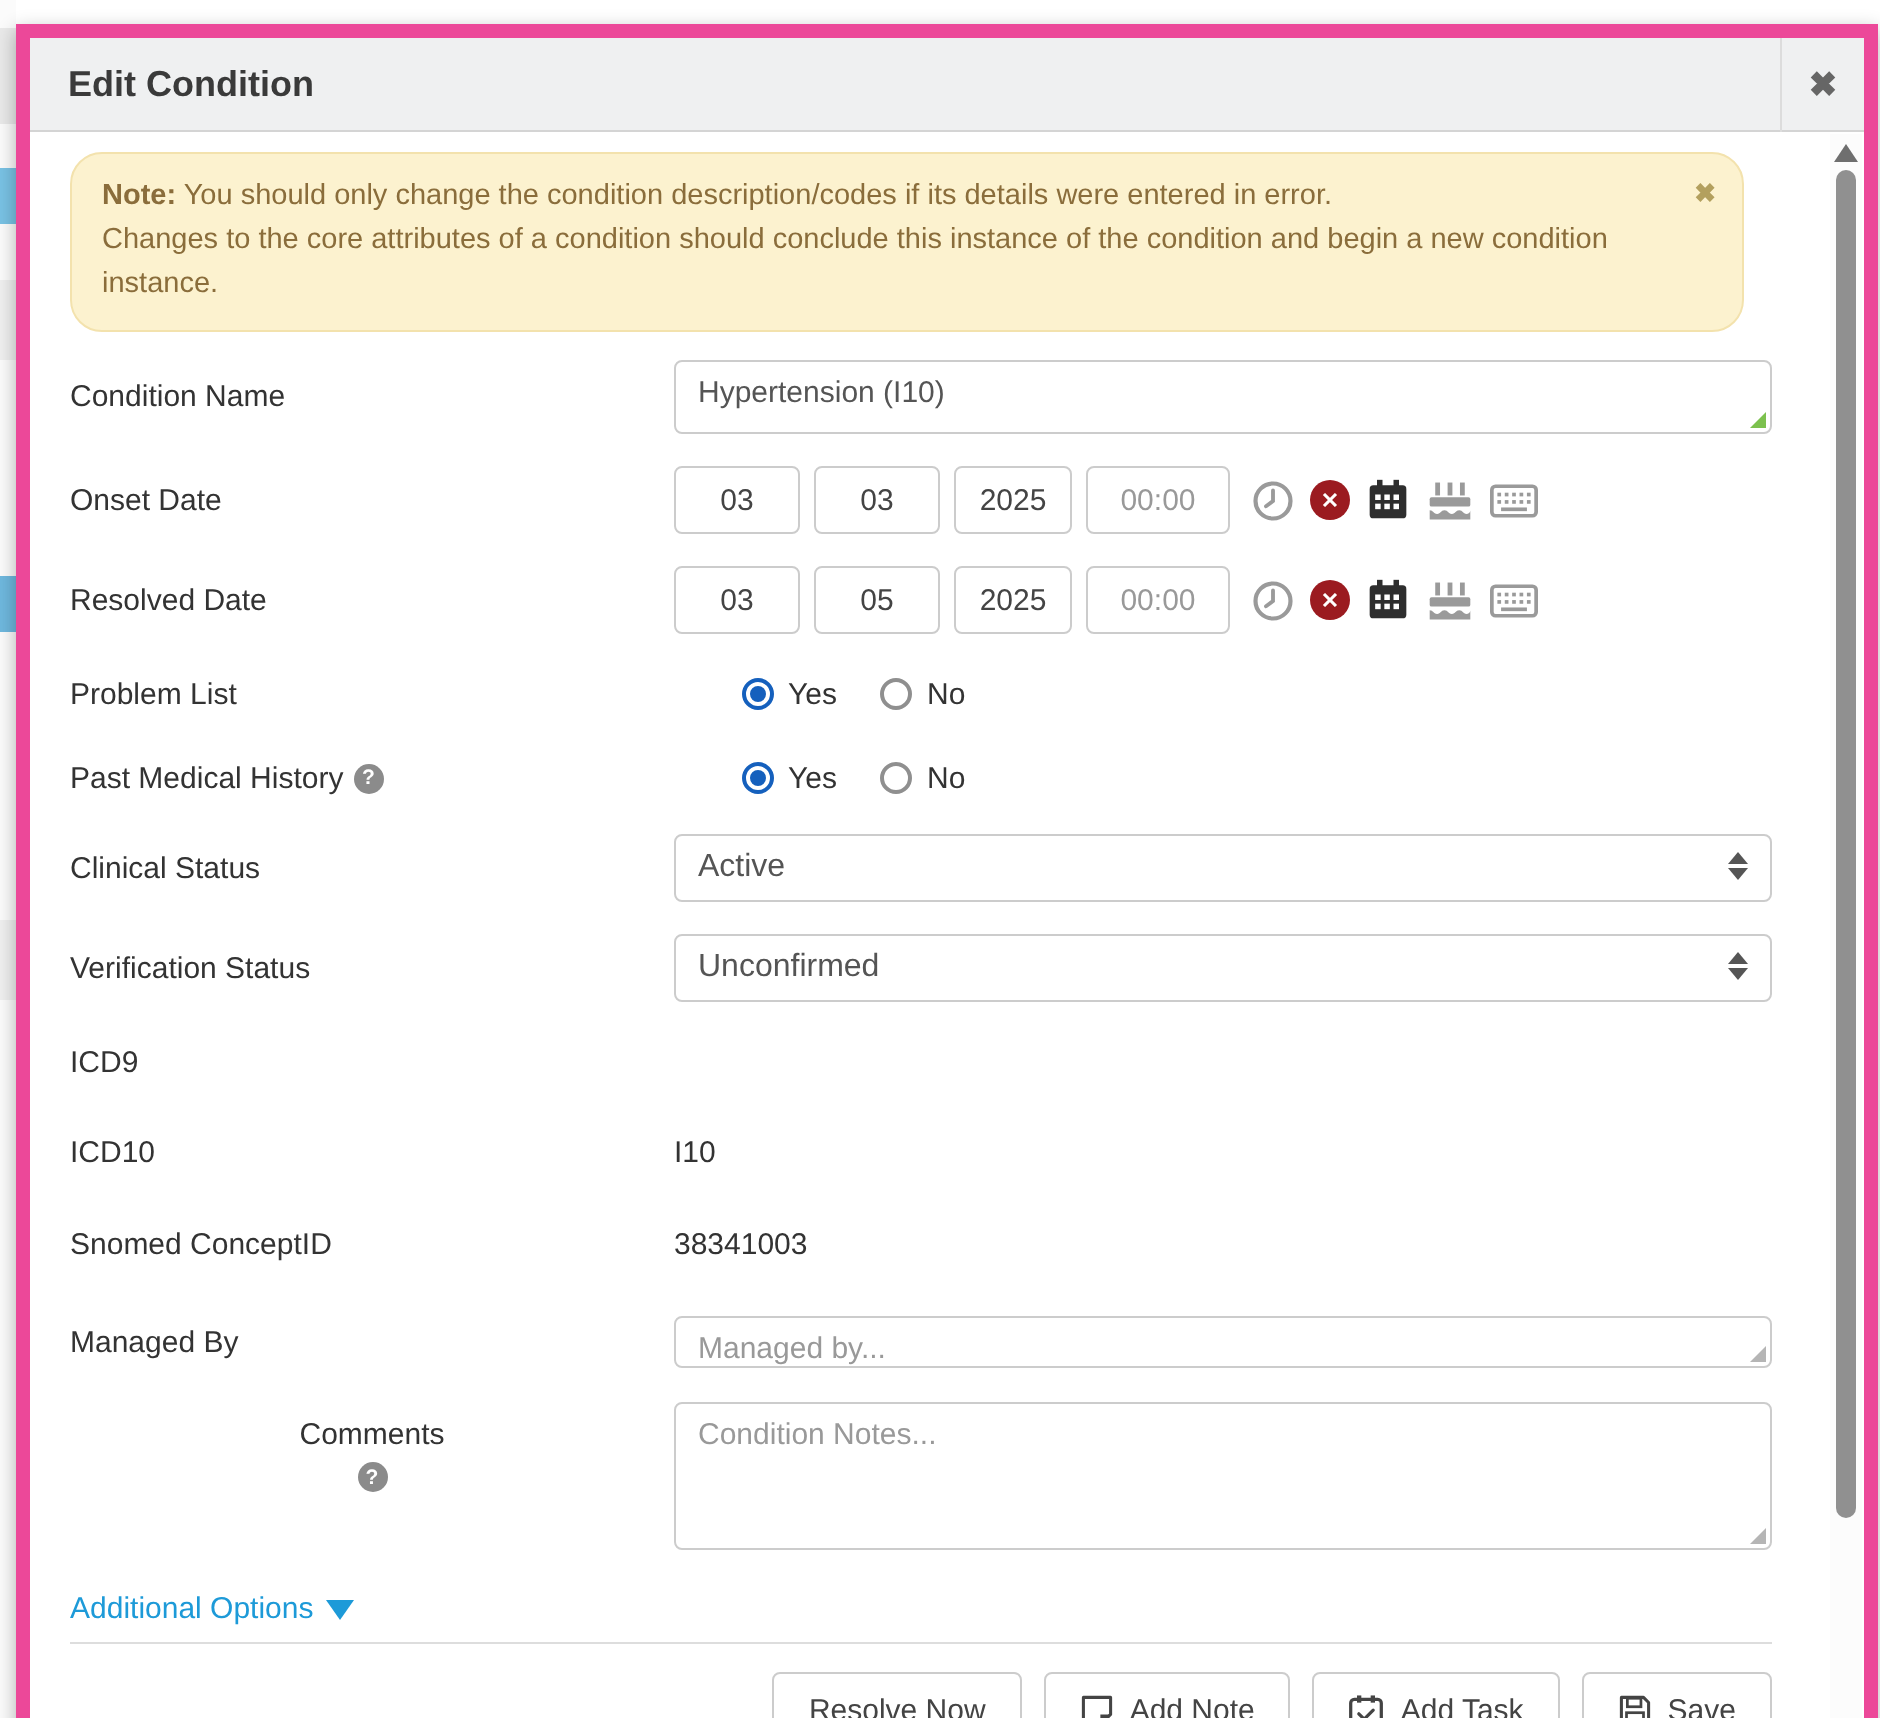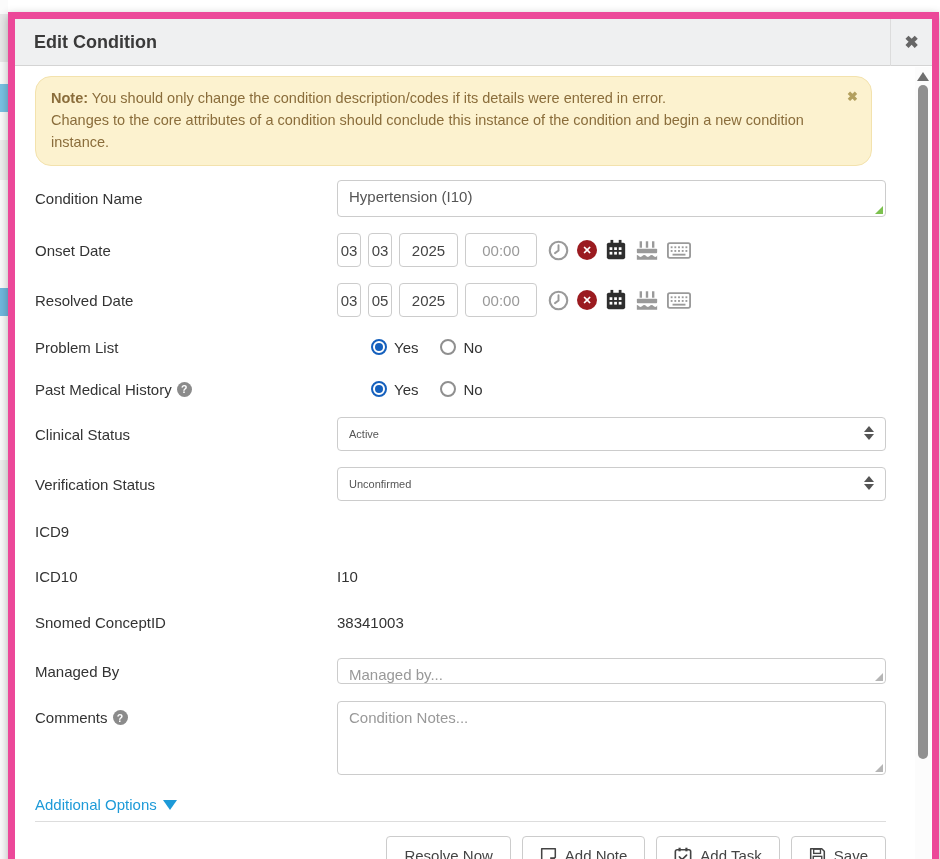--- a/index.html
+++ b/index.html
@@ -41,37 +41,37 @@
   .ta-box { position:relative; border:1px solid #ccc; border-radius:4px; background:#fff;
             font-size:15px; color:#555; padding:7px 11px; }
   .ta-box .ph { color:#999; }
   .handle { position:absolute; right:2px; bottom:2px; width:0; height:0;
             border-left:8px solid transparent; }
   .handle.green { border-bottom:8px solid #7cc14e; }
   .handle.gray  { border-bottom:8px solid #b5b5b5; }
 
   .date-input { height:34px; border:1px solid #ccc; border-radius:4px; text-align:center;
                 font-size:15px; color:#444; display:flex; align-items:center; justify-content:center; }
-  .d2 { width:24px; margin-right:7px; }
+  .d2 { width:63px; margin-right:7px; }
   .d4 { width:59px; margin-right:7px; }
   .dt { width:72px; margin-right:11px; color:#999; }
   .date-icons { display:flex; align-items:center; gap:8px; }
   .clear-icon { width:20px; height:20px; border-radius:50%; background:#9b1b20; color:#fff;
                 font-size:11px; font-weight:bold; display:flex; align-items:center;
                 justify-content:center; cursor:pointer; }
 
   .radio-group { display:flex; align-items:center; gap:22px; font-size:15px; color:#333;padding-left:34px; }
   .radio-opt { display:flex; align-items:center; gap:7px; cursor:pointer; }
   .radio { width:16px; height:16px; border-radius:50%; border:2px solid #8f8f8f; background:#fff; }
   .radio.checked { border:2px solid #1560bd; position:relative; }
   .radio.checked::after { content:""; position:absolute; left:2px; top:2px; width:8px; height:8px;
                           border-radius:50%; background:#1560bd; }
 
   .select-box { position:relative; width:572px; height:34px; border:1px solid #ccc;
-                border-radius:4px; background:#fff; font-size:11px; color:#555;
+                border-radius:4px; background:#fff; font-size:16px; color:#555;
                 display:flex; align-items:center; padding:0 30px 0 11px; cursor:pointer; }
   .select-arrows { position:absolute; right:11px; top:8px; display:flex; flex-direction:column;
                    align-items:center; gap:2px; }
   .select-arrows i { width:0; height:0; border-left:5px solid transparent;
                      border-right:5px solid transparent; display:block; }
   .arr-up { border-bottom:6px solid #555; }
   .arr-dn { border-top:6px solid #555; }
 
   .static-val { font-size:15px; color:#333; }
 
@@ -325,21 +325,21 @@
 
     <div class="form-row row-managed">
       <div class="form-label">Managed By</div>
       <div class="ta-box" style="width:570px;height:26px;">
         <span class="ph">Managed by...</span>
         <div class="handle gray"></div>
       </div>
     </div>
 
     <div class="form-row row-comments" style="align-items:flex-start;">
-      <div class="form-label" style="margin-top:8px;">
+      <div class="form-label" style="margin-top:8px;flex-direction:column;">
         <span>Comments</span>
         <span class="help-icon">?</span>
       </div>
       <div class="ta-box" style="width:570px;height:74px;">
         <span class="ph">Condition Notes...</span>
         <div class="handle gray"></div>
       </div>
     </div>
 
     <div class="row-addopts">

